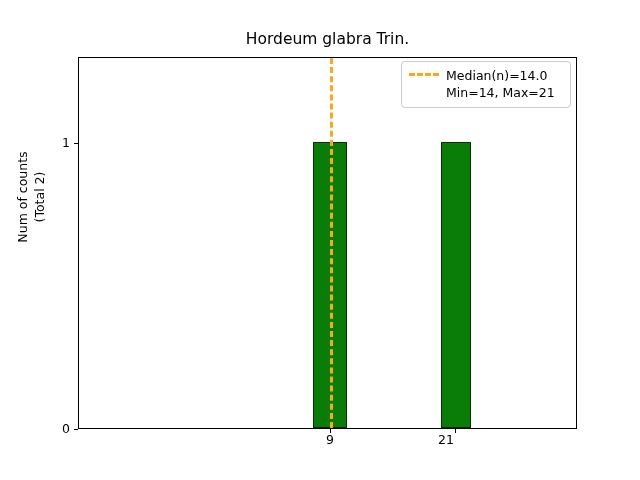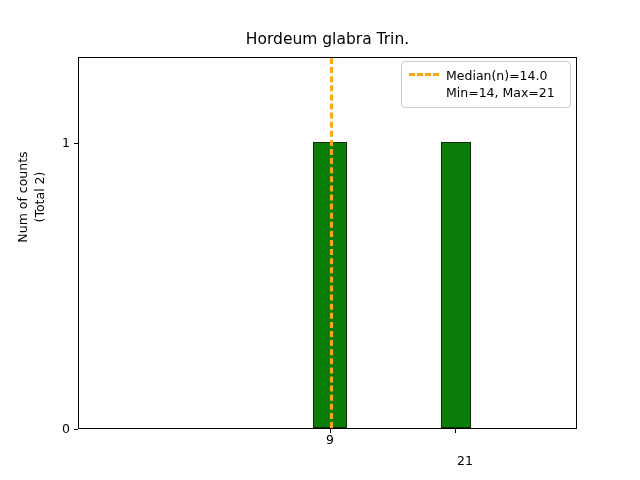--- a/index.html
+++ b/index.html
@@ -188,16 +188,16 @@
       <span id="legend-text">Median(n)=14.0
 Min=14, Max=21</span>
     </div>
 
   </div>
 
   <div class="x-tick-mark" style="left: 330px;"></div>
   <div class="x-tick-mark" style="left: 455px;"></div>
 
   <div class="x-tick-label" style="left: 300px;">9</div>
-  <div class="x-tick-label" style="left: 435px; margin-top: 21px;">21</div>
+  <div class="x-tick-label" style="left: 416px;">21</div>
 
 
 </div>
 
 </body></html>

